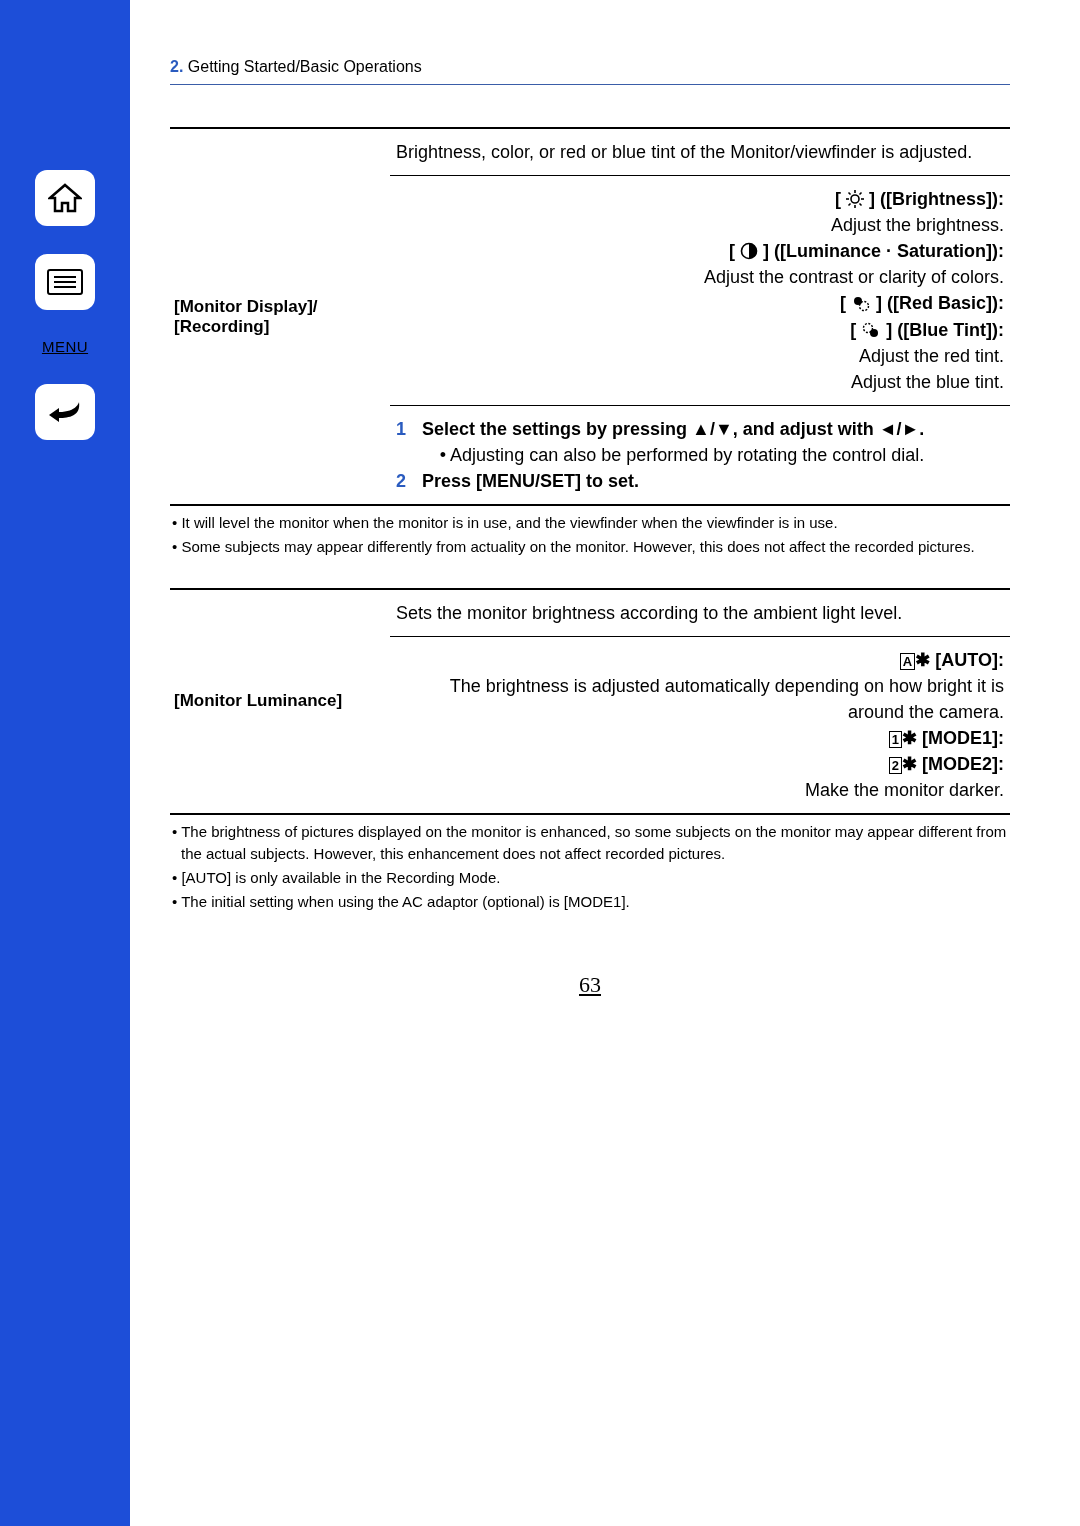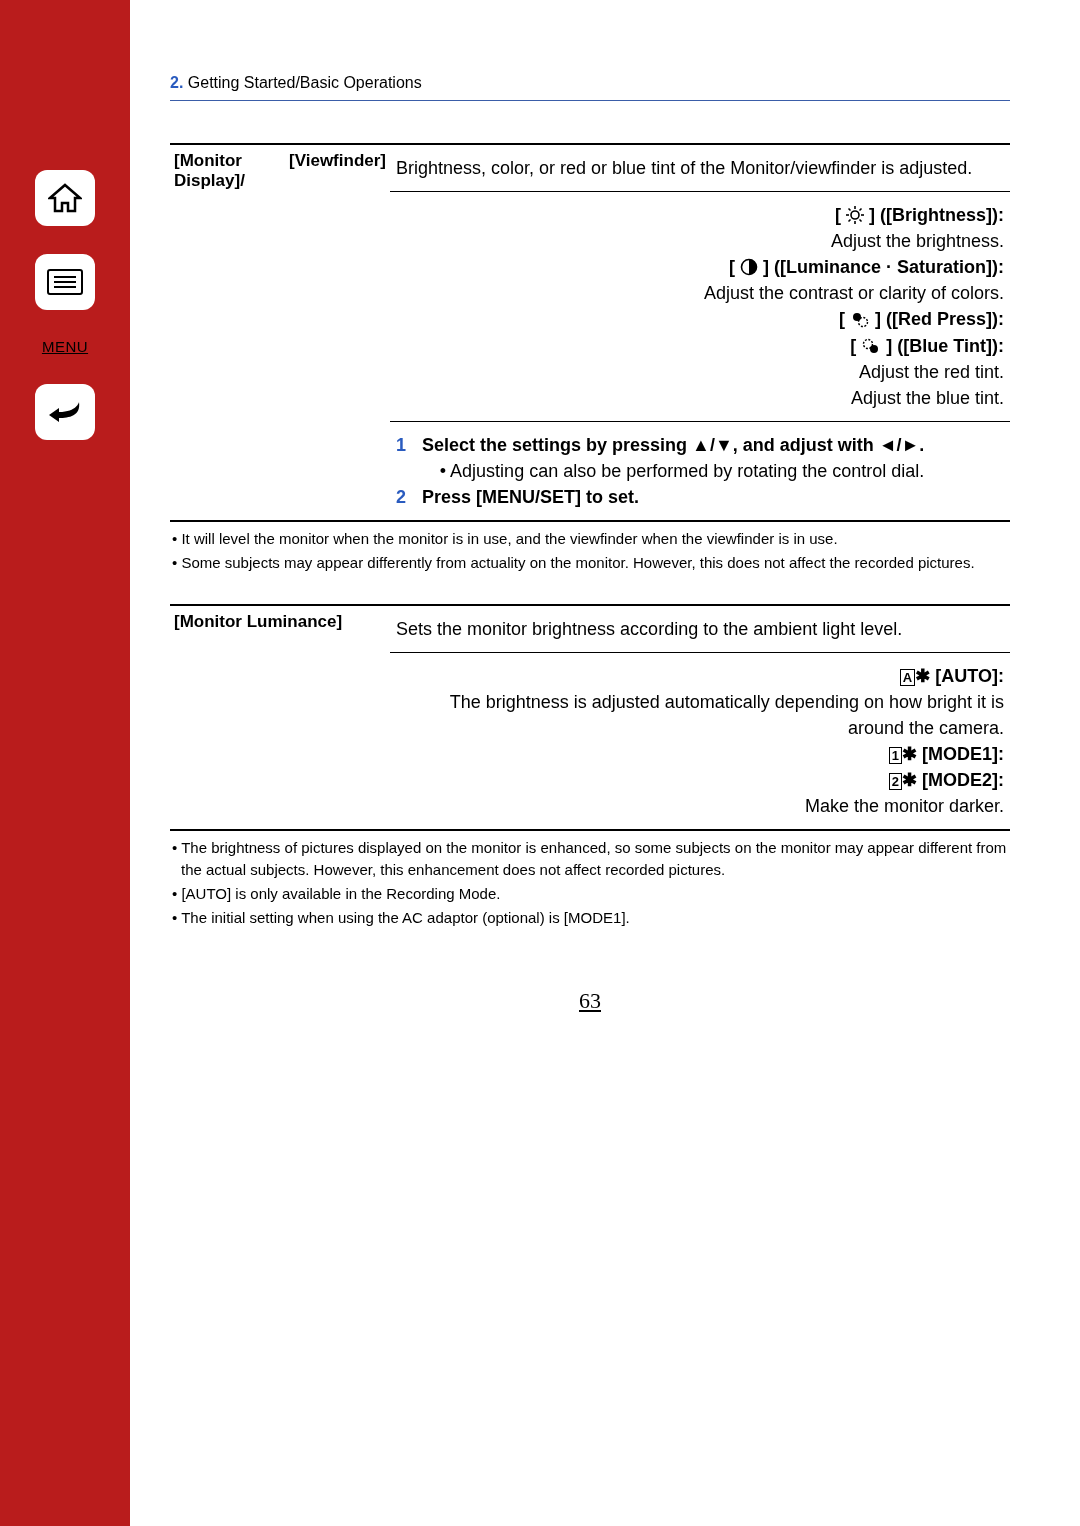--- a/index.html
+++ b/index.html
@@ -5,21 +5,21 @@
   * { margin: 0; padding: 0; box-sizing: border-box; }
   body {
     font-family: Arial, Helvetica, sans-serif;
     background: #fff;
     width: 1080px;
     height: 1526px;
     display: flex;
   }
   .sidebar {
     width: 130px;
-    background: #b91c1c;
+    background: #1d4ed8;
     display: flex;
     flex-direction: column;
     align-items: center;
     padding-top: 170px;
     gap: 28px;
   }
   .sbtn {
     width: 60px;
     height: 56px;
     background: #fff;
@@ -29,21 +29,20 @@
     justify-content: center;
   }
   .menu-label {
     font-size: 15px;
     text-decoration: underline;
     letter-spacing: 0.5px;
   }
   .content {
     flex: 1;
     padding: 58px 70px 0 40px;
-    margin-top: 16px;
   }
   .chapter {
     font-size: 16px;
     padding-bottom: 8px;
     border-bottom: 1px solid #3a5da8;
   }
   .chapter .num { color: #2a5bbf; font-weight: bold; }
   .table {
     margin-top: 42px;
     border-top: 2px solid #000;
@@ -53,22 +52,22 @@
     margin-top: 30px;
     border-top: 2px solid #000;
     border-bottom: 2px solid #000;
   }
   .row { display: flex; }
   .left-cell {
     width: 220px;
     font-weight: bold;
     font-size: 17px;
     display: flex;
-    flex-direction: row;
-    justify-content: flex-start;
+    flex-direction: column;
+    justify-content: center;
     padding: 6px 4px;
   }
   .right-cell {
     flex: 1;
     font-size: 18px;
     line-height: 1.45;
     padding: 10px 6px 10px 6px;
   }
   .sep { border-top: 1px solid #000; text-align: right; }
   .bold { font-weight: bold; }
@@ -118,21 +117,21 @@
 
 <div class="content">
   <div class="chapter">
     <span class="num">2.</span><span> Getting Started/Basic Operations</span>
   </div>
 
   <div class="table">
     <div class="row">
       <div class="left-cell">
         <div>[Monitor Display]/</div>
-        <div>[Viewfinder]</div>
+        <div>[Recording]</div>
       </div>
       <div class="right-cell" style="padding:0">
         <div style="padding:10px 6px">Brightness, color, or red or blue tint of the Monitor/viewfinder is adjusted.</div>
         <div class="sep" style="padding:10px 6px">
           <div>
             <span class="bold">[ <svg style="display:inline;vertical-align:-3px" width="18" height="18">
                   <circle cx="9" cy="9" r="4" fill="none" stroke="#000" stroke-width="1.6"></circle>
                   <g stroke="#000" stroke-width="1.6">
                     <line x1="9" y1="0" x2="9" y2="3"></line>
                     <line x1="9" y1="15" x2="9" y2="18"></line>
@@ -150,21 +149,21 @@
             <span class="bold">[ <svg style="display:inline;vertical-align:-3px" width="18" height="18">
                   <circle cx="9" cy="9" r="7.5" fill="none" stroke="#000" stroke-width="1.6"></circle>
                   <path d="M9 1.5 A7.5 7.5 0 0 1 9 16.5 Z" fill="#000"></path>
                 </svg> ]</span><span class="bold"> ([Luminance · Saturation]):</span>
           </div>
           <div>Adjust the contrast or clarity of colors.</div>
           <div>
             <span class="bold">[ <svg style="display:inline;vertical-align:-3px" width="20" height="18">
                   <circle cx="7" cy="7" r="4" fill="#000"></circle>
                   <circle cx="13" cy="12" r="4.5" fill="none" stroke="#000" stroke-width="1.4" stroke-dasharray="2 1.5"></circle>
-                </svg> ]</span><span class="bold"> ([Red Press]):</span>
+                </svg> ]</span><span class="bold"> ([Red Basic]):</span>
           </div>
           <div>
             <span class="bold">[ <svg style="display:inline;vertical-align:-3px" width="20" height="18">
                   <circle cx="7" cy="7" r="4.5" fill="none" stroke="#000" stroke-width="1.4" stroke-dasharray="2 1.5"></circle>
                   <circle cx="13" cy="12" r="4" fill="#000"></circle>
                 </svg> ]</span><span class="bold"> ([Blue Tint]):</span>
           </div>
           <div> Adjust the red tint.</div>
           <div> Adjust the blue tint.</div>
         </div>

